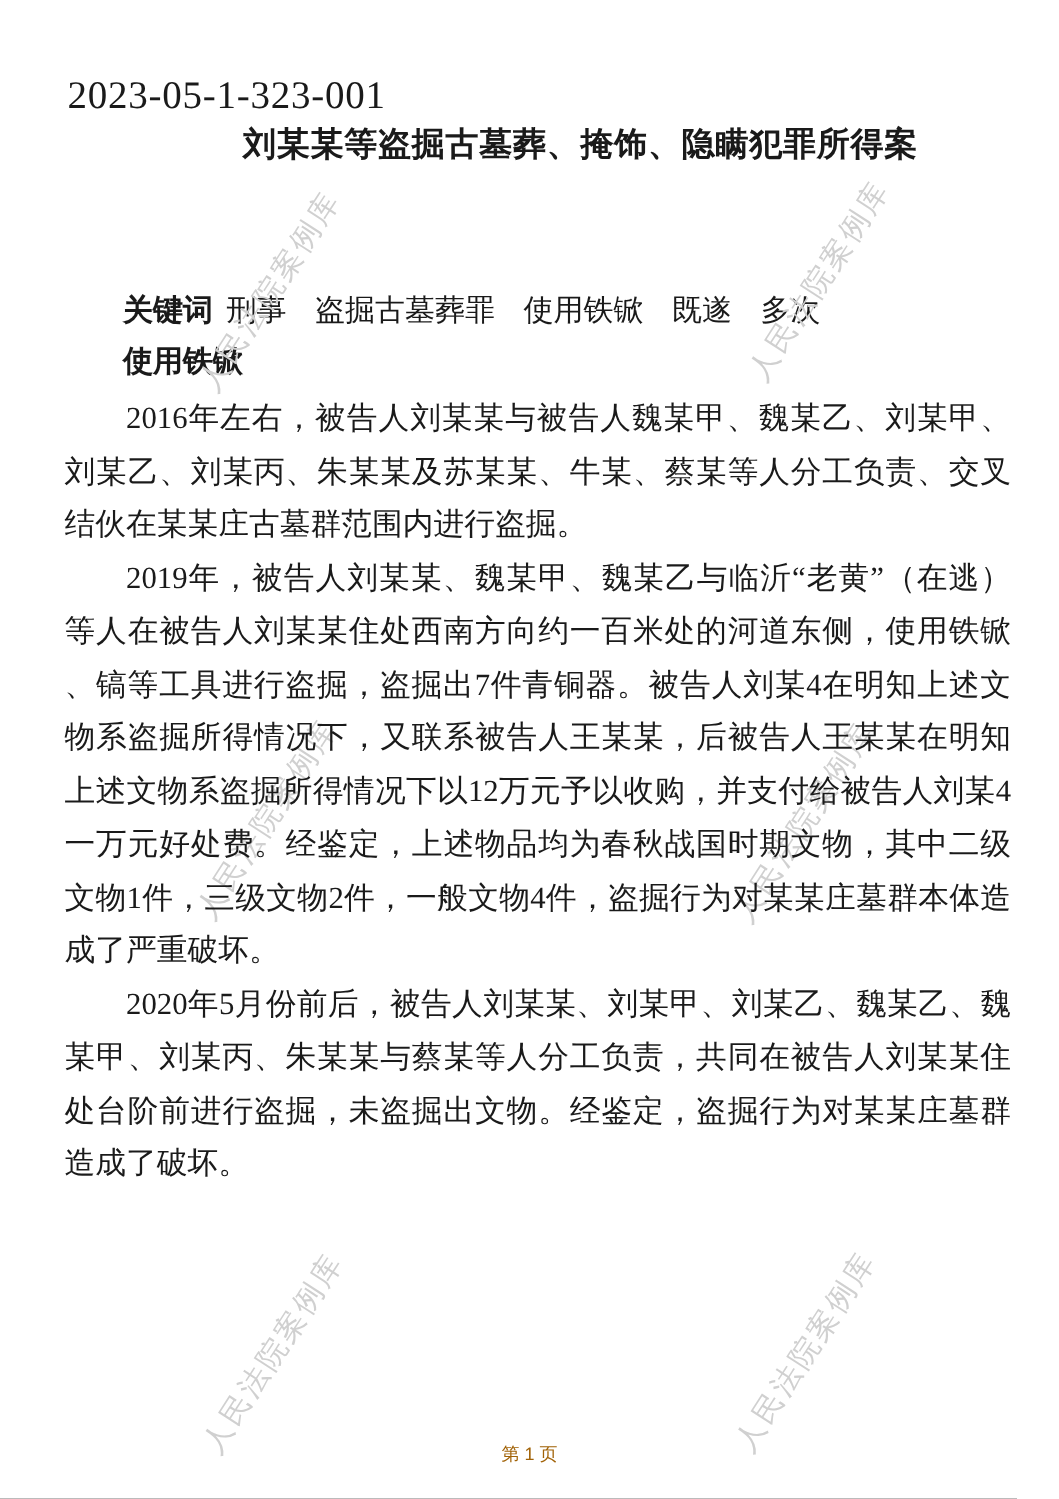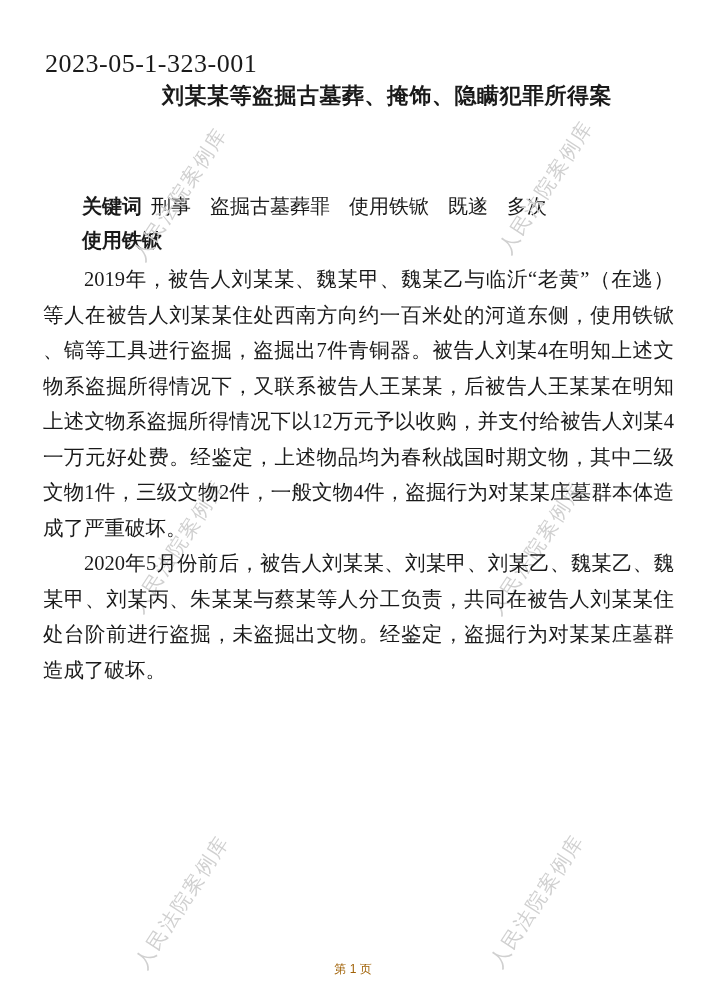--- a/index.html
+++ b/index.html
@@ -83,19 +83,20 @@
   </div>
 
 
   <div class="keywords-line">
     <span class="kw-label">关键词</span><span class="kw-item">刑事</span><span class="kw-item">盗掘古墓葬罪</span><span class="kw-item">使用铁锨</span><span class="kw-item">既遂</span><span class="kw-item">多次</span>
   </div>
 
   <div class="section-heading">使用铁锨</div>
 
   <div class="body-text">
+    <p>2016年左右，被告人刘某某与被告人魏某甲、魏某乙、刘某甲、刘某乙、刘某丙、朱某某及苏某某、牛某、蔡某等人分工负责、交叉结伙在某某庄古墓群范围内进行盗掘。</p>
     <p>2019年，被告人刘某某、魏某甲、魏某乙与临沂“老黄”（在逃）等人在被告人刘某某住处西南方向约一百米处的河道东侧，使用铁锨、镐等工具进行盗掘，盗掘出7件青铜器。被告人刘某4在明知上述文物系盗掘所得情况下，又联系被告人王某某，后被告人王某某在明知上述文物系盗掘所得情况下以12万元予以收购，并支付给被告人刘某4一万元好处费。经鉴定，上述物品均为春秋战国时期文物，其中二级文物1件，三级文物2件，一般文物4件，盗掘行为对某某庄墓群本体造成了严重破坏。</p>
     <p>2020年5月份前后，被告人刘某某、刘某甲、刘某乙、魏某乙、魏某甲、刘某丙、朱某某与蔡某等人分工负责，共同在被告人刘某某住处台阶前进行盗掘，未盗掘出文物。经鉴定，盗掘行为对某某庄墓群造成了破坏。</p>
   </div>
 
   <div class="footer">第 1 页</div>
 
 </div>
 
 </body></html>

